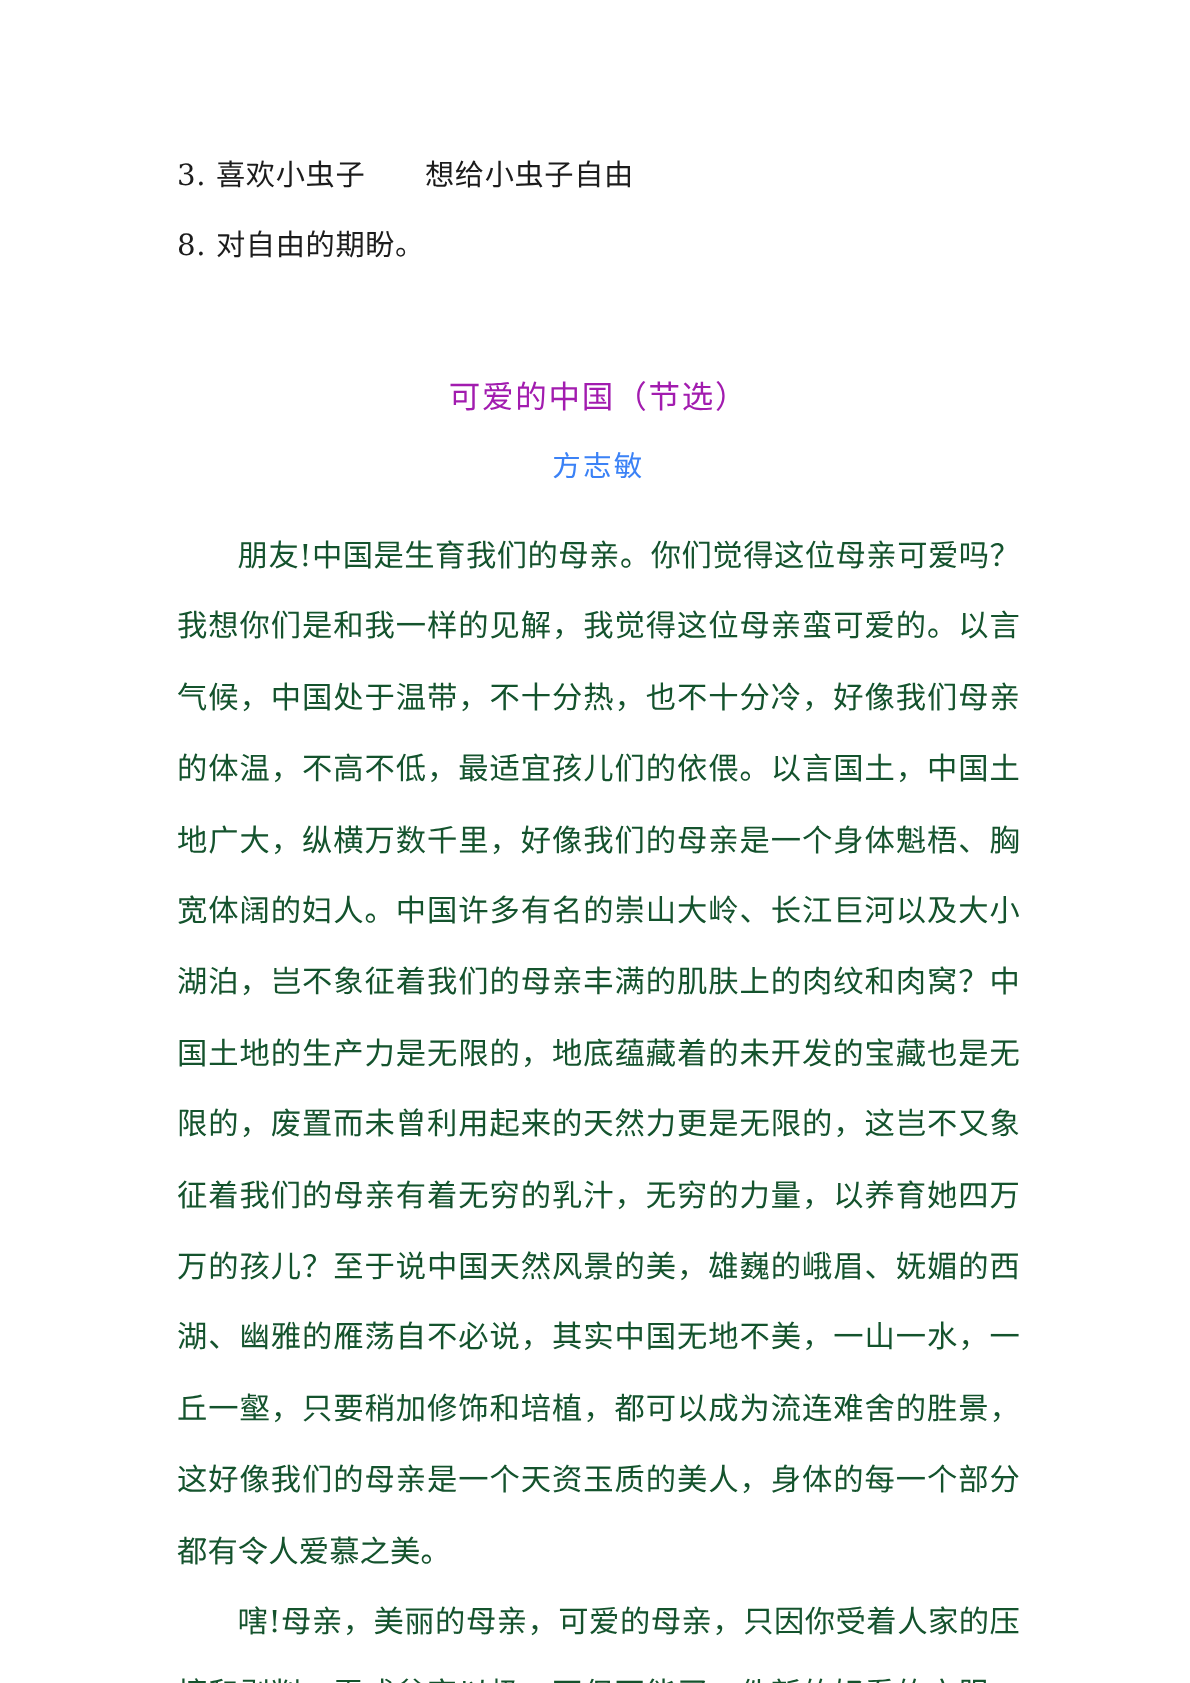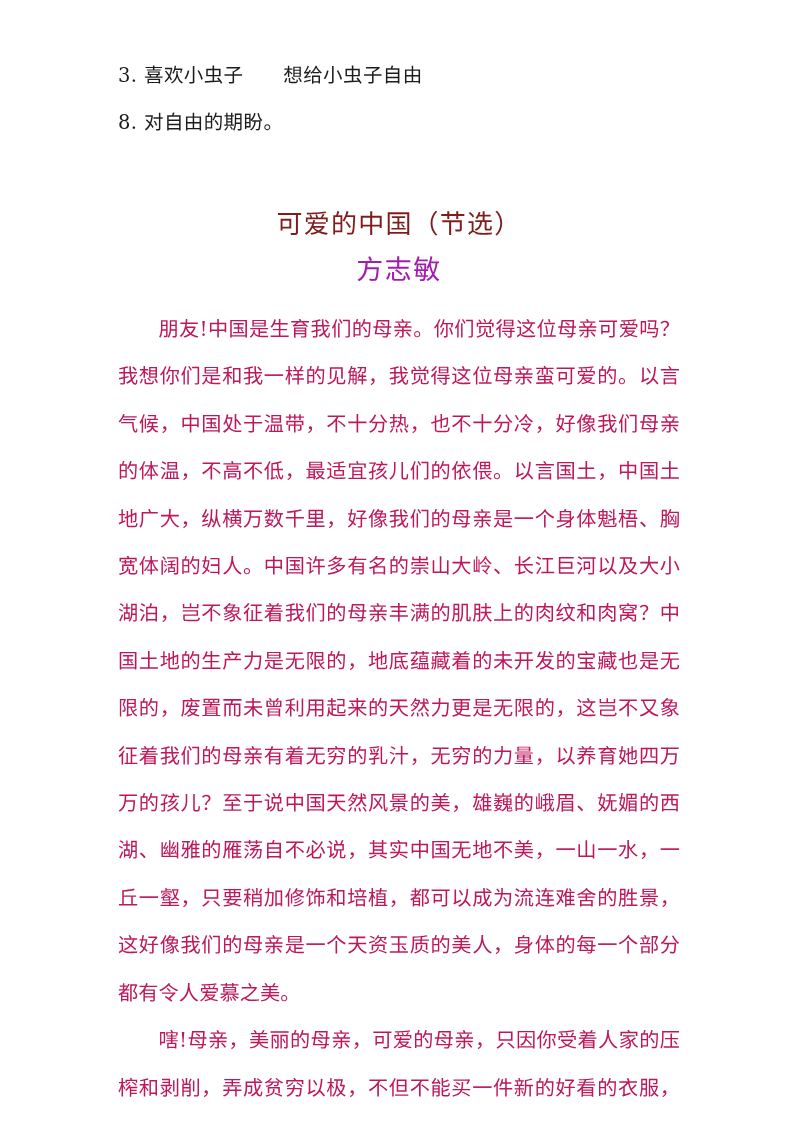--- a/index.html
+++ b/index.html
@@ -23,62 +23,62 @@
   }
   .content {
     position: absolute;
     left: 118px;
     top: 0;
     width: 562px;
   }
 
   
   .answers {
-    padding-top: 52px;
+    padding-top: 93px;
   }
   .answer-line {
     font-size: 19.5px;
     line-height: 47px;
     letter-spacing: 0.4px;
     white-space: pre;
     color: #1c1c1c;
   }
 
   
   .title-block {
     margin-top: 56px;
     text-align: center;
   }
   .doc-title {
-    font-size: 26px;
+    font-size: 21px;
     line-height: 44px;
     letter-spacing: 1.2px;
-    color: #7f1d1d;
+    color: #a21caf;
   }
   .doc-author {
-    font-size: 27px;
+    font-size: 19px;
     line-height: 44px;
     letter-spacing: 1.5px;
-    color: #a21caf;
+    color: #3b82f6;
     margin-top: 2px;
   }
 
   
   .body-text {
     margin-top: 14px;
   }
   .para {
     font-size: 20.2px;
     line-height: 47.4px;
     text-align: justify;
     text-align-last: left;
     text-justify: inter-character;
     text-indent: 2em;
     letter-spacing: 0.1px;
-    color: #be185d;
+    color: #14532d;
     margin: 0;
   }
   .para + .para {
     margin-top: 0;
   }
 </style>
 </head>
 <body>
 
 <div class="page">

